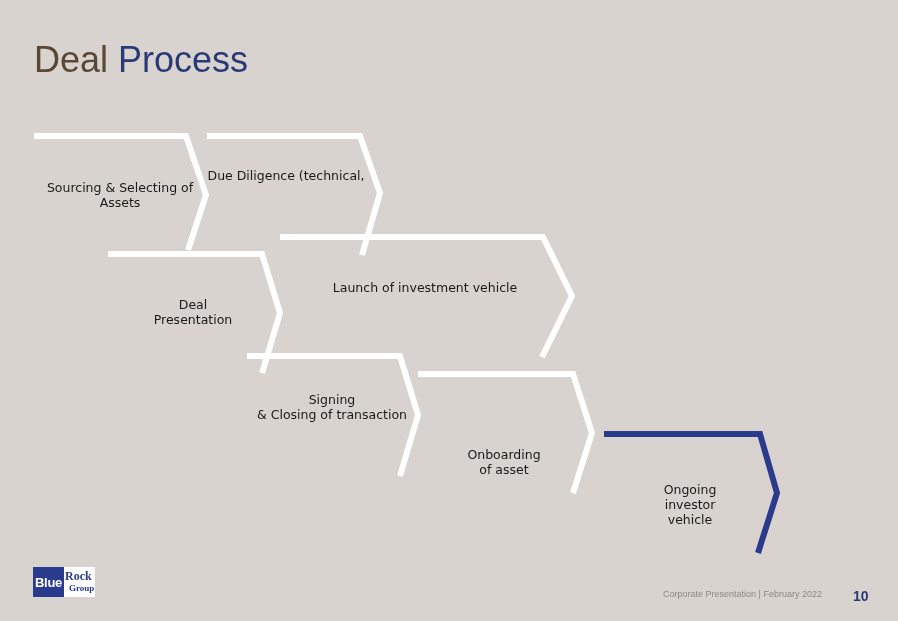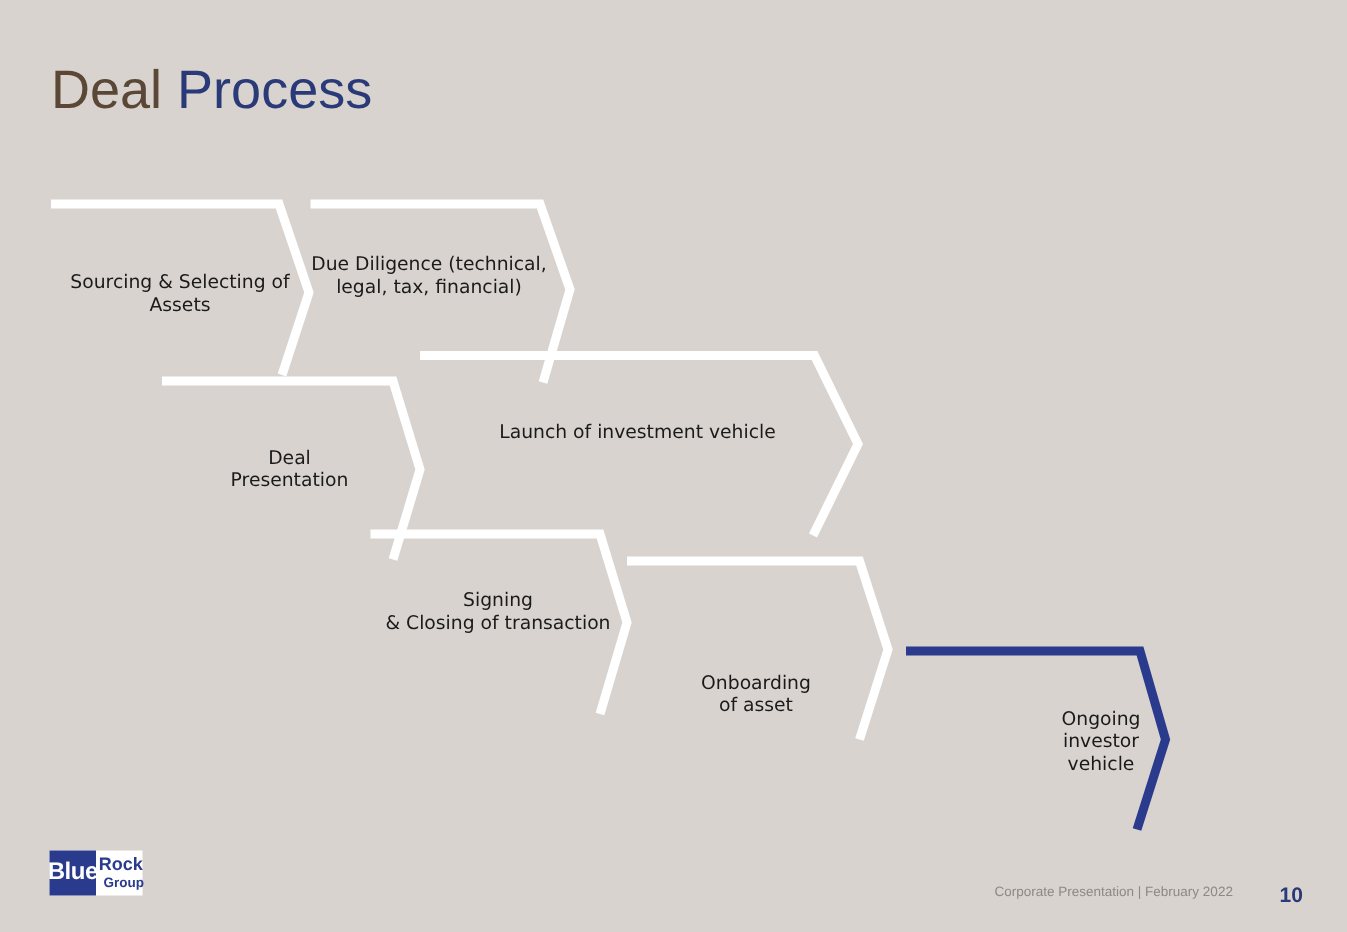--- a/index.html
+++ b/index.html
@@ -3,22 +3,22 @@
 <meta charset="utf-8">
 <style>
   html, body { margin:0; padding:0; }
   body { width:898px; height:621px; background:#d8d3ce; position:relative; overflow:hidden; font-family:"DejaVu Sans", sans-serif; }
   .title { position:absolute; left:34px; top:38px; font-family:Liberation Sans, sans-serif; font-size:36px; line-height:44px; white-space:nowrap; }
   .title .w1 { color:#5b4735; }
   .title .w2 { color:#2a3a78; }
   svg.chevrons { position:absolute; left:0; top:0; }
   .label { position:absolute; text-align:center; font-size:12.5px; line-height:15px; color:#1a1a1a; white-space:nowrap; transform:translateX(-50%); }
   .logo { position:absolute; left:33px; top:567px; width:62px; height:30px; background:#fff; display:flex; }
-  .logo .blue { background:#2a3a8c; color:#fff; font-family:"Liberation Sans", sans-serif; font-weight:bold; font-size:16px; width:31px; display:flex; align-items:center; justify-content:center; letter-spacing:-0.3px; }
-  .logo .rock { color:#2a3a8c; font-family:Liberation Sans, sans-serif; font-weight:bold; font-size:12px; line-height:12px; padding:3px 0 0 1px;text-align:center; }
+  .logo .blue { background:#2a3a8c; color:#fff; font-family:"Liberation Sans", sans-serif; font-weight:bold; font-size:13px; width:31px; display:flex; align-items:center; justify-content:center; letter-spacing:-0.3px; }
+  .logo .rock { color:#2a3a8c; font-family:Liberation Serif, serif; font-weight:bold; font-size:12px; line-height:12px; padding:3px 0 0 1px; }
   .logo .rock .g { font-size:9px; display:block; padding-left:4px; }
   .footer { position:absolute; top:589px; font-family:"Liberation Sans", sans-serif; font-size:9px; color:#8e8982; white-space:nowrap; }
   .pagenum { position:absolute; top:588px; left:853px; font-family:"Liberation Sans", sans-serif; font-size:14px; font-weight:bold; color:#2a3a78; }
 </style>
 </head>
 <body>
 
 <div class="title">
   <span class="w1">Deal</span>
   <span class="w2">Process</span>
@@ -35,38 +35,37 @@
     <polyline stroke="#2a3a8c" points="604,434 760,434 777,493 758,553"></polyline>
   </g>
 </svg>
 
 <div class="label" style="left:120px; top:180px;">
   <div>Sourcing &amp; Selecting of</div>
   <div>Assets</div>
 </div>
 <div class="label" style="left:286px; top:168px;">
   <div>Due Diligence (technical,</div>
-  <div>legal, tax, financial)</div>
 </div>
 <div class="label" style="left:193px; top:297px;">
   <div>Deal</div>
   <div>Presentation</div>
 </div>
 <div class="label" style="left:425px; top:280px;">
   <div>Launch of investment vehicle</div>
 </div>
 <div class="label" style="left:332px; top:392px;">
   <div>Signing</div>
   <div>&amp; Closing of transaction</div>
 </div>
 <div class="label" style="left:504px; top:418px;margin-top:29px;">
   <div>Onboarding</div>
   <div>of asset</div>
 </div>
-<div class="label" style="left:690px; top:471px;margin-left:44px;">
+<div class="label" style="left:690px; top:482px;">
   <div>Ongoing</div>
   <div>investor</div>
   <div>vehicle</div>
 </div>
 
 <div class="logo">
   <div class="blue">Blue</div>
   <div class="rock">
     <span>Rock</span>
     <span class="g">Group</span>

